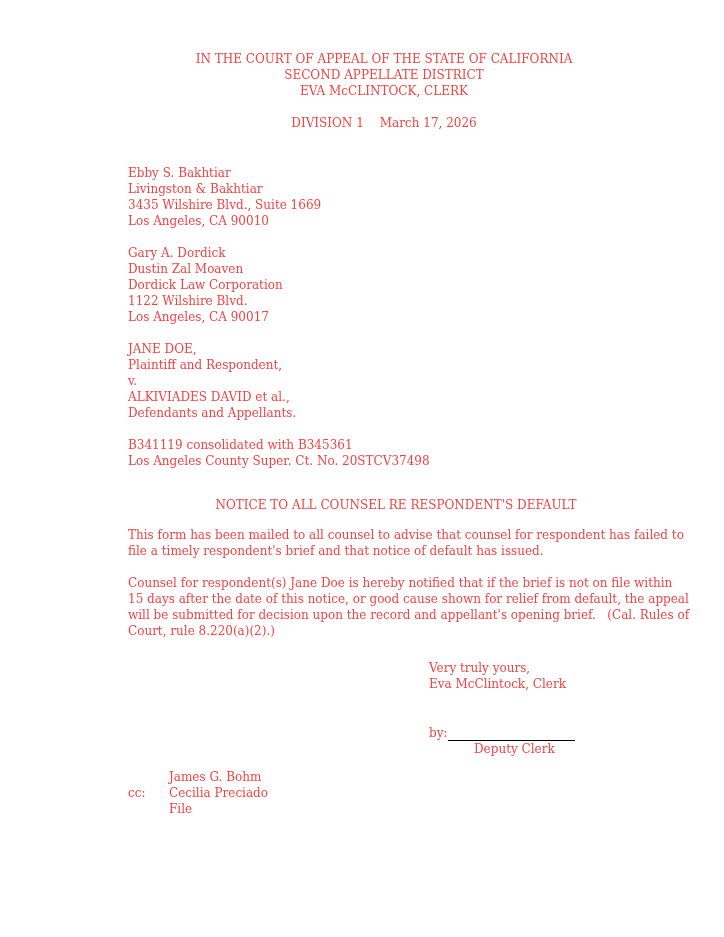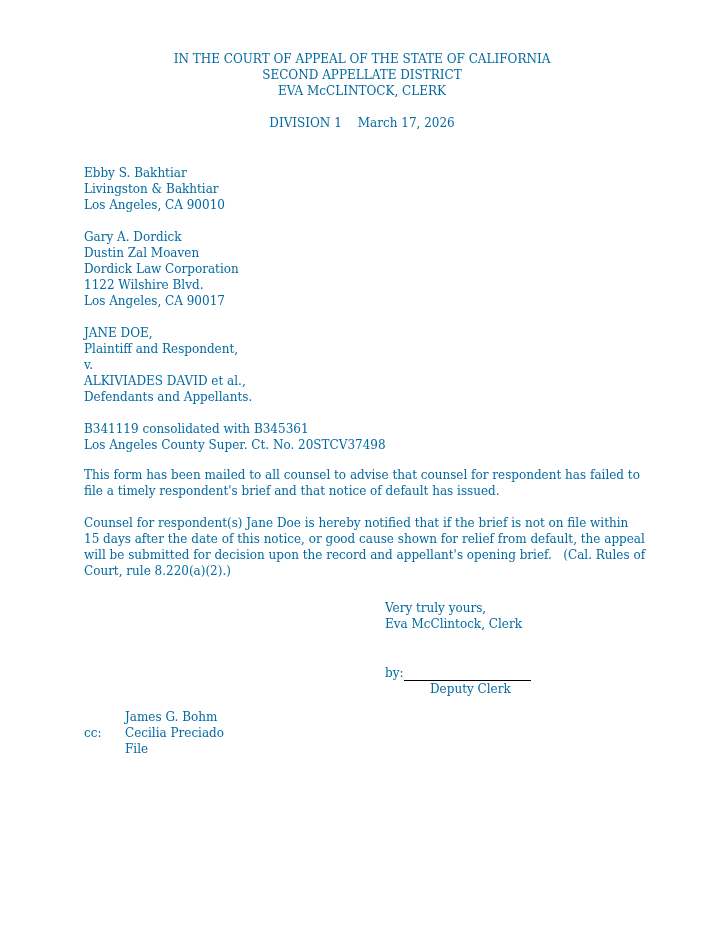--- a/index.html
+++ b/index.html
@@ -1,27 +1,28 @@
 <!DOCTYPE html>
 <html><head>
 <meta charset="utf-8">
 <style>
   html, body { margin: 0; padding: 0; background: #ffffff; }
   .page {
     position: relative;
     width: 724px;
     height: 937px;
     background: #ffffff;
-    color: #0369a1;
+    color: #ef4444;
     font-family: "DejaVu Serif", "Liberation Serif", serif;
     font-size: 12px;
     line-height: 16px;
     box-sizing: border-box;
     padding-top: 51px;
     overflow: hidden;
+    padding-left: 44px;
   }
   .doc-line { white-space: pre; }
   .center { text-align: center; }
   .content { margin-left: 84px; margin-right: 60px; }
   .division-row {
     display: flex;
     justify-content: center;
     gap: 16px;
     margin-top: 16px;
   }
@@ -59,20 +60,21 @@
       <span class="doc-line">March 17, 2026</span>
     </div>
   </div>
 
   <div class="content">
 
     <div class="address-blocks">
       <div class="address-block">
         <div class="doc-line">Ebby S. Bakhtiar</div>
         <div class="doc-line">Livingston &amp; Bakhtiar</div>
+        <div class="doc-line">3435 Wilshire Blvd., Suite 1669</div>
         <div class="doc-line">Los Angeles, CA 90010</div>
       </div>
       <div class="address-block">
         <div class="doc-line">Gary A. Dordick</div>
         <div class="doc-line">Dustin Zal Moaven</div>
         <div class="doc-line">Dordick Law Corporation</div>
         <div class="doc-line">1122 Wilshire Blvd.</div>
         <div class="doc-line">Los Angeles, CA 90017</div>
       </div>
     </div>
@@ -83,20 +85,21 @@
       <div class="doc-line">v.</div>
       <div class="doc-line">ALKIVIADES DAVID et al.,</div>
       <div class="doc-line">Defendants and Appellants.</div>
     </div>
 
     <div class="case-info-block">
       <div class="doc-line">B341119 consolidated with B345361</div>
       <div class="doc-line">Los Angeles County Super. Ct. No. 20STCV37498</div>
     </div>
 
+    <div class="notice-title center doc-line">NOTICE TO ALL COUNSEL RE RESPONDENT'S DEFAULT</div>
 
     <div class="para-1">
       <div class="doc-line">This form has been mailed to all counsel to advise that counsel for respondent has failed to</div>
       <div class="doc-line">file a timely respondent's brief and that notice of default has issued.</div>
     </div>
 
     <div class="para-2">
       <div class="doc-line">Counsel for respondent(s) Jane Doe is hereby notified that if the brief is not on file within</div>
       <div class="doc-line">15 days after the date of this notice, or good cause shown for relief from default, the appeal</div>
       <div class="doc-line">will be submitted for decision upon the record and appellant's opening brief.   (Cal. Rules of</div>

